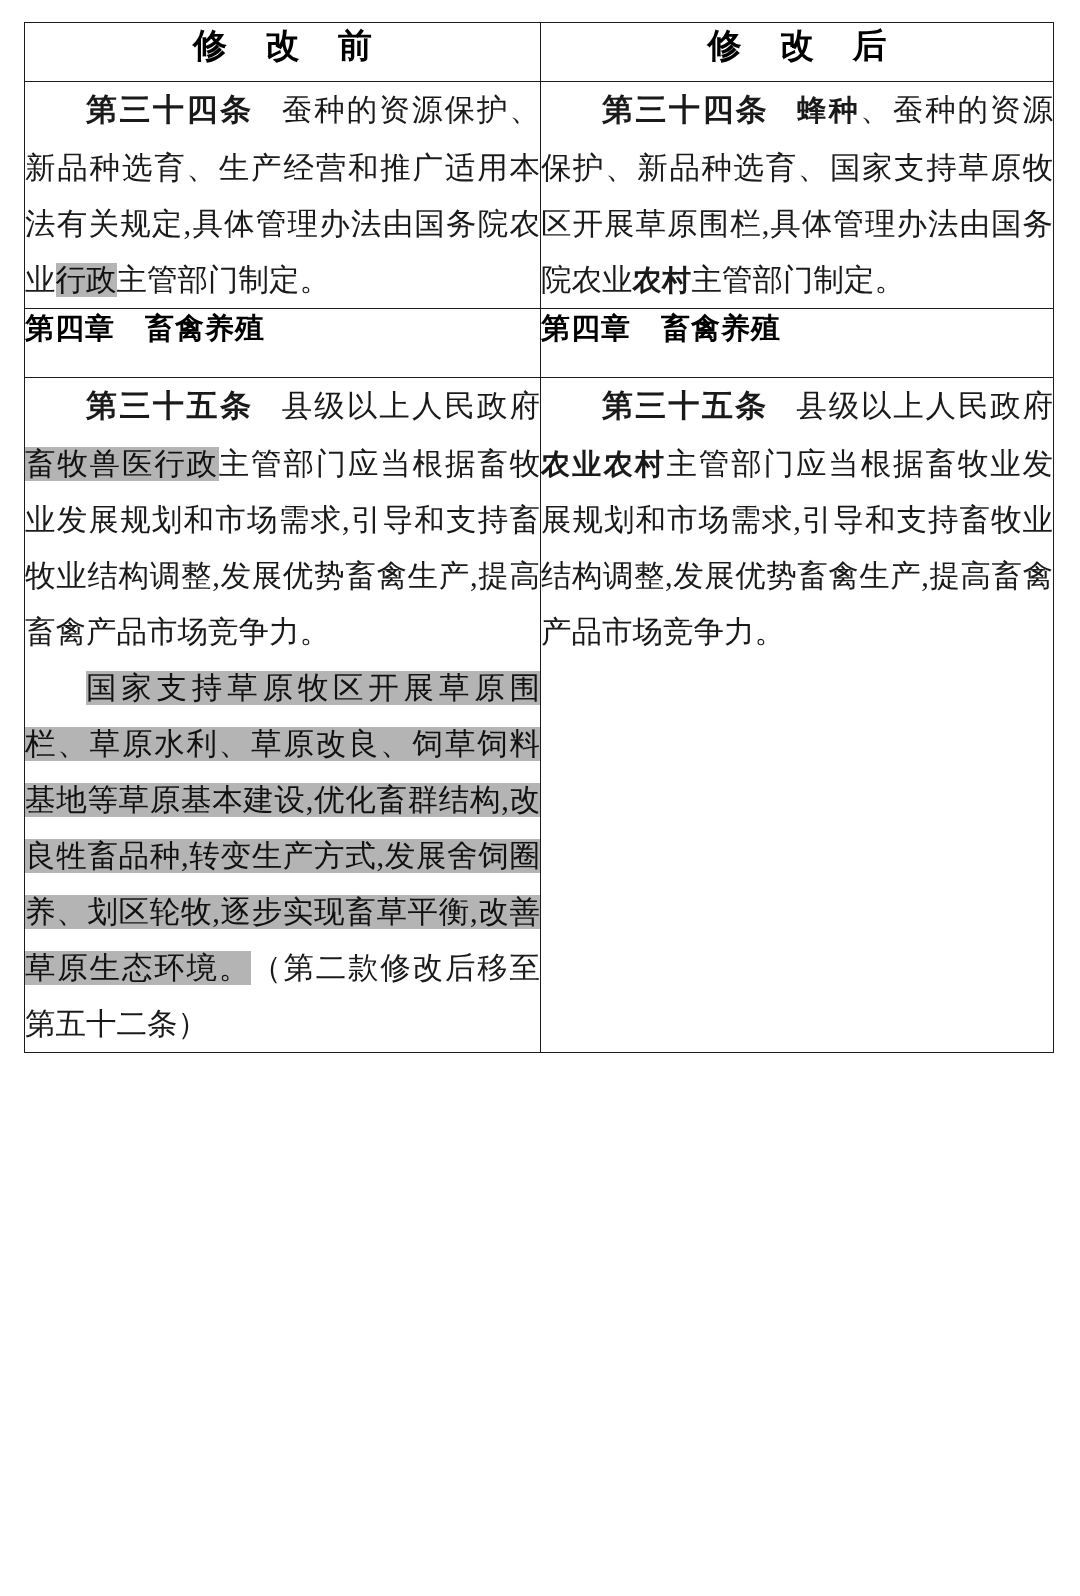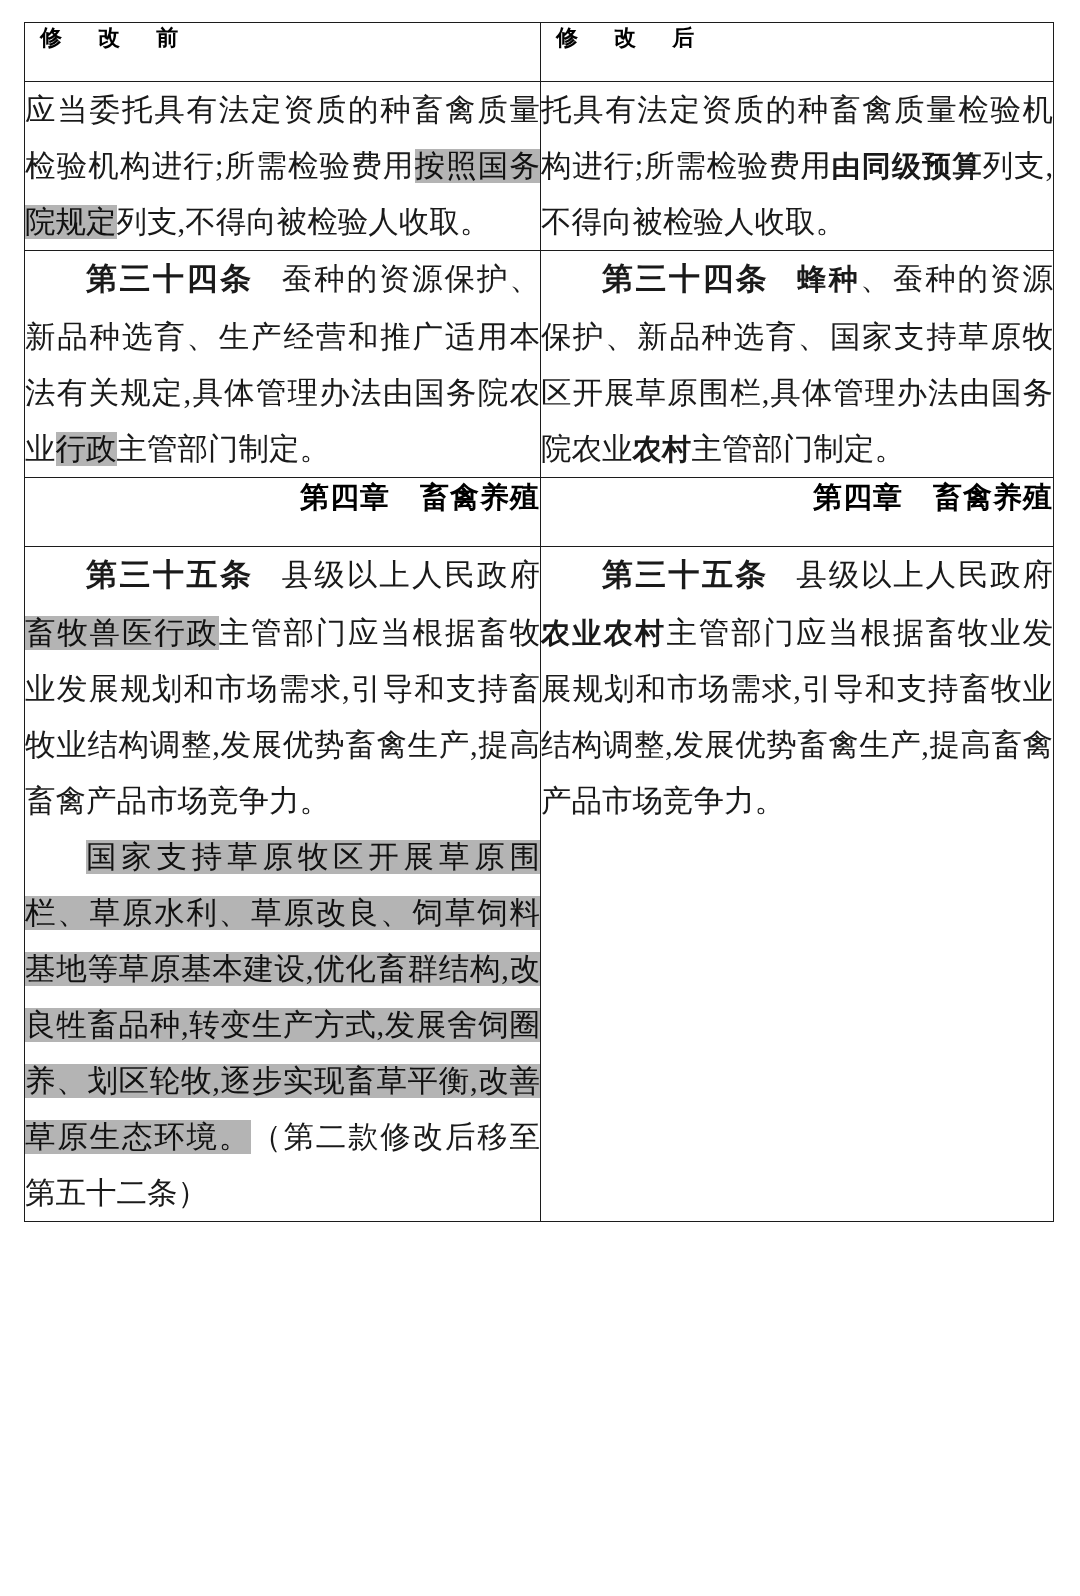--- a/index.html
+++ b/index.html
@@ -36,25 +36,25 @@
     border: 1.6px solid #1c1c1c;
     vertical-align: top;
     padding: 0;
   }
   .col-left  { width: 516px; }
   .col-right { width: 513px; }
 
   
   .hdr-cell {
     height: 58px;
-    text-align: left;
+    text-align: center;
     vertical-align: middle;
-    font-family: Liberation Sans, sans-serif;
+    font-family: Liberation Serif, serif;
     font-weight: bold;
-    font-size: 22px;
+    font-size: 34px;
     letter-spacing: 15px;
     text-indent: 15px;
     color: #000;
   }
 
   
   .body-cell {
     padding: 14px 12px 16px 14px;
     font-size: 30.5px;
     line-height: 56px;
@@ -68,21 +68,21 @@
     margin: 0;
   }
   .body-cell p + p {
     margin-top: 0px;
   }
   .indent { text-indent: 61px; }
 
   
   .chap-cell {
     height: 68px;
-    text-align: right;
+    text-align: left;
     vertical-align: middle;
     font-family: "Liberation Sans", "DejaVu Sans", sans-serif;
     font-weight: bold;
     font-size: 29px;
     letter-spacing: 1px;
     color: #000;
   }
 
   
   .hl {
@@ -126,28 +126,20 @@
       <col class="col-left">
       <col class="col-right">
     </colgroup>
     <tbody id="table-body">
         <tr>
           <th class="hdr-cell">修 改 前</th>
           <th class="hdr-cell">修 改 后</th>
         </tr>
         <tr>
           <td class="body-cell">
-            <p><span>应当委托具有法定资质的种畜禽质量检验机构进行;所需检验费用</span><span class="hl">按照国务院规定</span><span>列支,不得向被检验人收取。</span></p>
-          </td>
-          <td class="body-cell">
-            <p><span>托具有法定资质的种畜禽质量检验机构进行;所需检验费用</span><span class="bd">由同级预算</span><span>列支,不得向被检验人收取。</span></p>
-          </td>
-        </tr>
-        <tr>
-          <td class="body-cell">
             <p class="indent"><span class="art-no">第三十四条</span><span class="gap">　</span><span>蚕种的资源保护、新品种选育、生产经营和推广适用本法有关规定,具体管理办法由国务院农业</span><span class="hl">行政</span><span>主管部门制定。</span></p>
           </td>
           <td class="body-cell">
             <p class="indent"><span class="art-no">第三十四条</span><span class="gap">　</span><span class="bd">蜂种</span><span>、蚕种的资源保护、新品种选育、国家支持草原牧区开展草原围栏,具体管理办法由国务院农业</span><span class="bd">农村</span><span>主管部门制定。</span></p>
           </td>
         </tr>
         <tr>
           <td class="chap-cell">第四章　畜禽养殖</td>
           <td class="chap-cell">第四章　畜禽养殖</td>
         </tr>

